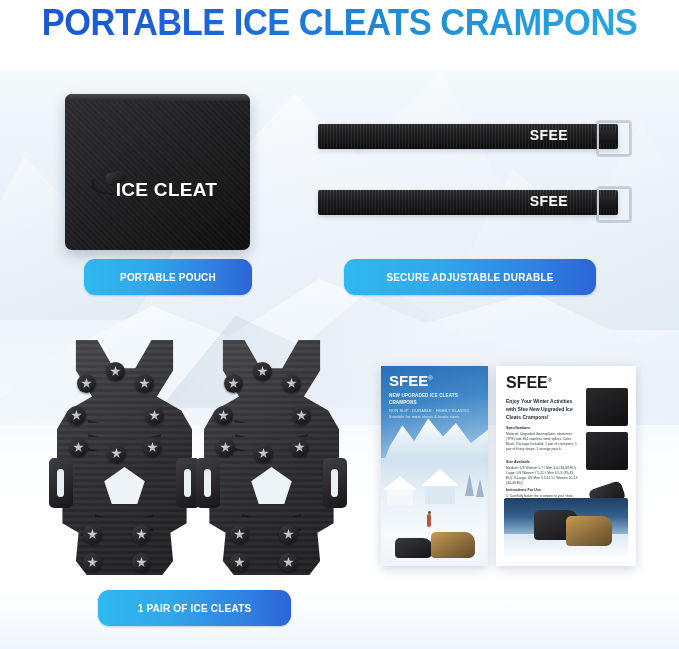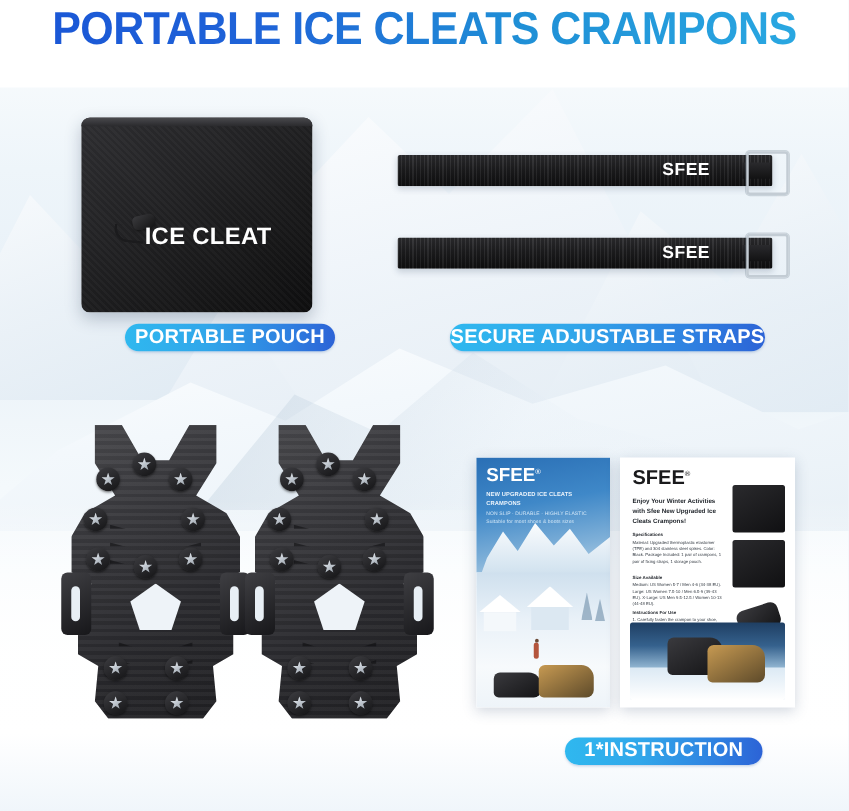--- a/index.html
+++ b/index.html
@@ -37,26 +37,26 @@
   
   .title{position:absolute;left:0;top:2px;width:679px;text-align:center;
     font-size:37px;font-weight:bold;letter-spacing:-.5px;
     font-family:"Liberation Sans Narrow","Liberation Sans",sans-serif;
     transform:scaleX(.93);transform-origin:center top;
     background:linear-gradient(90deg,#1a56d6 0%,#1f64d8 30%,#1f8fd6 62%,#2aa9e2 100%);
     -webkit-background-clip:text;background-clip:text;color:transparent;
     -webkit-text-fill-color:transparent;white-space:nowrap;}
 
   
-  .pill{position:absolute;height:22px;border-radius:11px;
+  .pill{position:absolute;height:36px;border-radius:11px;
     background:linear-gradient(90deg,#2fb8ef 0%,#31a7ea 38%,#2f7fe0 78%,#2c63d6 100%);
-    color:#fff;font-size:16px;font-weight:bold;letter-spacing:.2px;
+    color:#fff;font-size:10px;font-weight:bold;letter-spacing:.2px;
     display:flex;align-items:center;justify-content:center;
     font-family:"Liberation Sans Narrow","Liberation Sans",sans-serif;
-    box-shadow:0 1px 2px rgba(40,90,160,.25);margin-left:16px;}
+    box-shadow:0 1px 2px rgba(40,90,160,.25);}
 
   
   .pouch{position:absolute;left:65px;top:94px;width:185px;height:156px;
     border-radius:7px;
     background:
       repeating-linear-gradient(45deg,rgba(255,255,255,.022) 0 2px,rgba(0,0,0,.03) 2px 4px),
       linear-gradient(145deg,#2e2e31 0%,#232325 38%,#171718 75%,#0e0e0f 100%);
     box-shadow:0 5px 13px rgba(35,55,85,.26), inset 0 1px 0 rgba(255,255,255,.13);}
   .pouch-top{position:absolute;left:0;top:0;width:185px;height:7px;border-radius:7px 7px 0 0;
     background:linear-gradient(180deg,#4a4a4e 0%,#2a2a2d 100%);}
@@ -188,21 +188,21 @@
     <div class="strap-tail"></div>
     <div class="buckle"></div>
   </div>
   <div class="strap" style="left:318px;top:190px;width:300px;">
     <div class="strap-label">SFEE</div>
     <div class="strap-tail"></div>
     <div class="buckle"></div>
   </div>
 
   <div class="pill" style="left:84px;top:259px;width:168px;">PORTABLE POUCH</div>
-  <div class="pill" style="left:344px;top:259px;width:252px;">SECURE ADJUSTABLE STRAPS</div>
+  <div class="pill" style="left:344px;top:259px;width:252px;">SECURE ADJUSTABLE DURABLE</div>
 
   <div class="cleat" style="left:57px;top:340px;">
     <div class="cleat-body"></div>
     <div class="chev" style="top:34%;"></div>
     <div class="chev" style="top:40%;"></div>
     <div class="chev" style="top:46%;"></div>
     <div class="chev" style="top:74%;width:44%;left:28%;"></div>
     <div class="chev" style="top:80%;width:44%;left:28%;"></div>
     <div class="pent"></div>
     <div class="sidebar-l">
@@ -296,15 +296,15 @@
       <div style="position:absolute;left:4px;top:9px;width:34px;height:20px;border-radius:6px;background:linear-gradient(150deg,#3a3a3e,#141416);transform:rotate(-18deg);"></div>
     </div>
 
     <div class="sheet-b-photo">
       <div class="photo-snow"></div>
       <div class="boot" style="left:30px;top:12px;width:44px;height:30px;background:linear-gradient(150deg,#3a3a3e,#141416);"></div>
       <div class="boot" style="left:62px;top:18px;width:46px;height:30px;background:linear-gradient(150deg,#c79a52,#5d4a2a);"></div>
     </div>
   </div>
 
-  <div class="pill" style="left:436px;top:590px;width:158px;">1*INSTRUCTION</div>
+  <div class="pill" style="left:98px;top:590px;width:193px;">1 PAIR OF ICE CLEATS</div>
 
 </div>
 
 </body></html>

